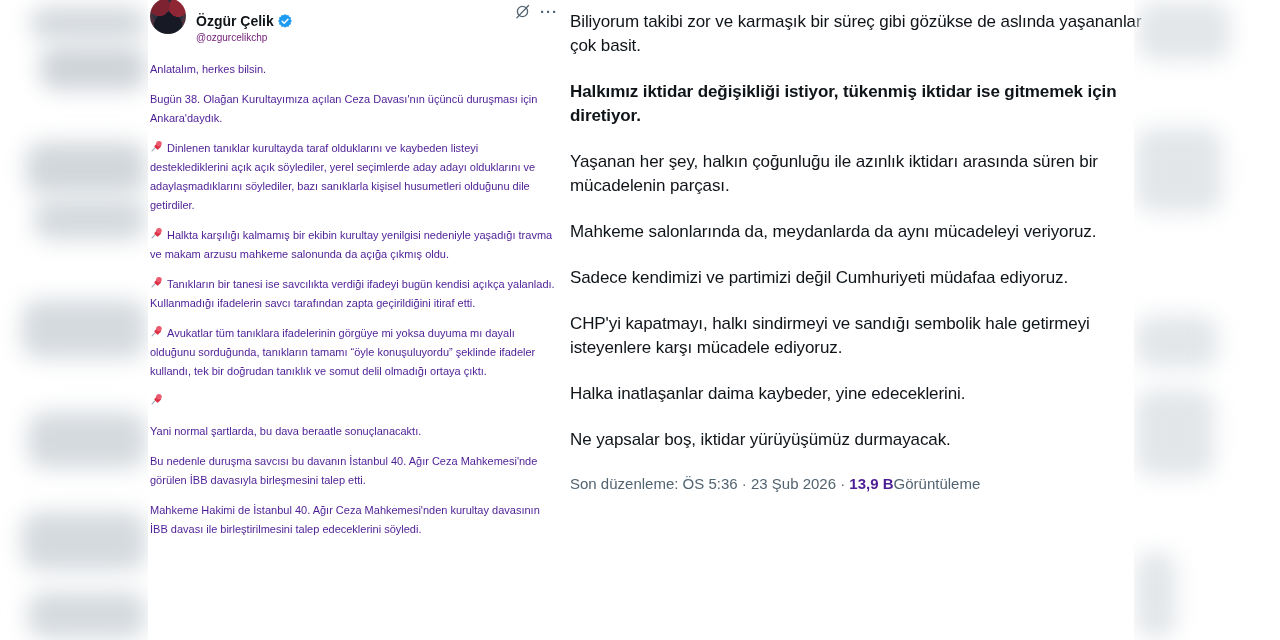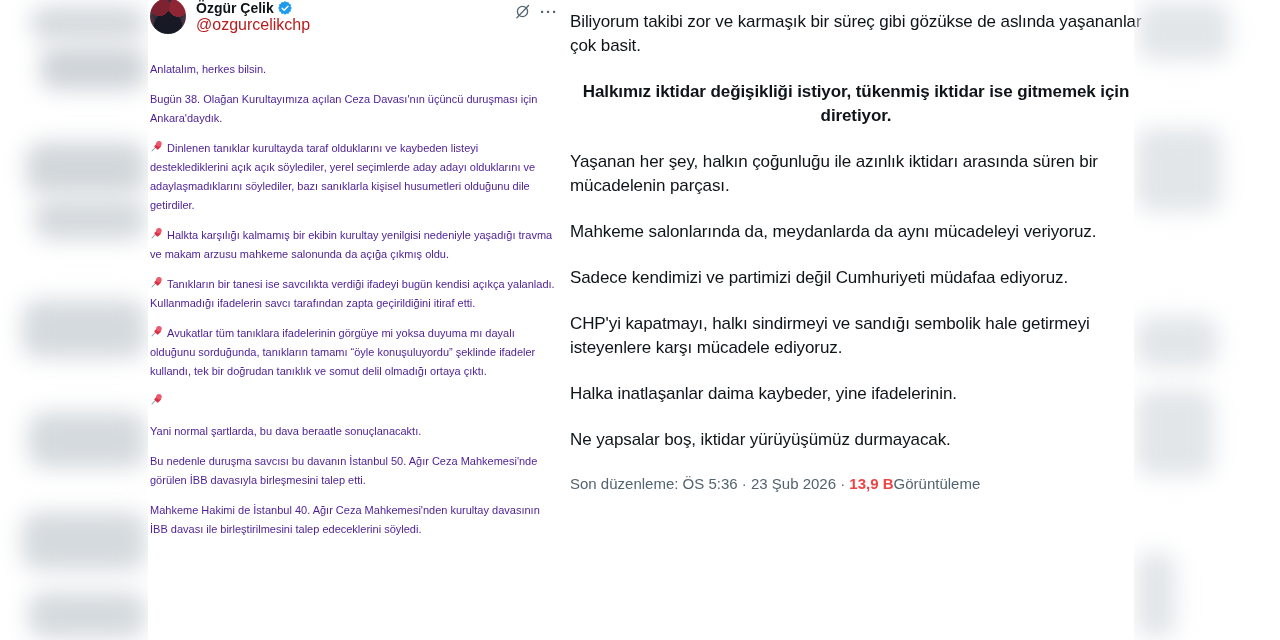--- a/index.html
+++ b/index.html
@@ -37,38 +37,38 @@
   .tweet-header{position:relative;height:40px;}
   .avatar{
     position:absolute;left:0;top:-2px;width:36px;height:36px;border-radius:50%;
     background:
       radial-gradient(circle at 26% 22%, #7c2230 0 26%, rgba(0,0,0,0) 27%),
       radial-gradient(circle at 78% 26%, #8e2633 0 24%, rgba(0,0,0,0) 25%),
       radial-gradient(circle at 50% 78%, #171a24 0 42%, rgba(0,0,0,0) 43%),
       radial-gradient(circle at 50% 40%, #2c3040 0 55%, rgba(0,0,0,0) 56%),
       #49303a;
   }
-  .id-block{margin-left:46px;padding-top:0;}
+  .id-block{margin-left:46px;padding-top:13px;}
   .name-row{display:flex;align-items:center;gap:3px;font-size:14px;font-weight:700;color:#0f1419;line-height:16px;}
   .badge{display:inline-flex;width:16px;height:16px;}
-  .handle{font-size:16px;color:#b91c1c;line-height:15px;margin-top:1px;}
+  .handle{font-size:10px;color:#701a75;line-height:15px;margin-top:1px;}
   .header-actions{position:absolute;right:0;top:3px;display:flex;align-items:center;gap:9px;color:#536471;}
   .grok-ic{display:inline-flex;width:17px;height:17px;}
   .more-btn{font-size:15px;font-weight:700;letter-spacing:1px;color:#536471;line-height:10px;cursor:pointer;}
 
   .tweet-body{margin-top:20px;font-size:11px;line-height:19px;color:#4c1d95;}
   .tweet-body p{margin:0 0 11px 0;}
   .pin-icon{display:inline-block;width:13px;height:13px;margin-right:4px;vertical-align:-1px;}
 
   
   .col-right{position:absolute;left:570px;top:0;width:572px;padding-top:10px;}
   .col-right p{font-size:17px;line-height:24px;color:#0f1419;margin:0 0 22px 0;letter-spacing:-0.1px;}
-  .col-right p.bold{font-weight:700;text-align:center;}
+  .col-right p.bold{font-weight:700;}
   .tweet-footer{font-size:15px;color:#536471;line-height:20px;}
-  .tweet-footer .views{font-weight:700;color:#ef4444;}
+  .tweet-footer .views{font-weight:700;color:#4c1d95;}
   .tweet-footer .views-label{}
 </style>
 </head>
 <body>
 
 <div class="canvas">
 
   <div class="blur-strip left">
     <div class="blob lb1"></div>
     <div class="blob lb2"></div>
@@ -127,34 +127,34 @@
               <line x1="2.5" y1="13.5" x2="7.5" y2="8.5" stroke="#99aab5" stroke-width="1.4" stroke-linecap="round"></line>
               <rect x="6.2" y="4.6" width="6.4" height="6.4" rx="1.2" transform="rotate(45 9.4 7.8)" fill="#dd2e44"></rect>
               <circle cx="11" cy="4.6" r="3.4" fill="#ea596e"></circle>
             </svg></span><span>Avukatlar tüm tanıklara ifadelerinin görgüye mi yoksa duyuma mı dayalı olduğunu sorduğunda, tanıkların tamamı “öyle konuşuluyordu” şeklinde ifadeler kullandı, tek bir doğrudan tanıklık ve somut delil olmadığı ortaya çıktı.</span></p>
         <p><span class="pin-icon"><svg viewBox="0 0 16 16" width="13" height="13" aria-hidden="true">
               <line x1="2.5" y1="13.5" x2="7.5" y2="8.5" stroke="#99aab5" stroke-width="1.4" stroke-linecap="round"></line>
               <rect x="6.2" y="4.6" width="6.4" height="6.4" rx="1.2" transform="rotate(45 9.4 7.8)" fill="#dd2e44"></rect>
               <circle cx="11" cy="4.6" r="3.4" fill="#ea596e"></circle>
             </svg></span></p>
         <p>Yani normal şartlarda, bu dava beraatle sonuçlanacaktı.</p>
-        <p>Bu nedenle duruşma savcısı bu davanın İstanbul 50. Ağır Ceza Mahkemesi'nde görülen İBB davasıyla birleşmesini talep etti.</p>
+        <p>Bu nedenle duruşma savcısı bu davanın İstanbul 40. Ağır Ceza Mahkemesi'nde görülen İBB davasıyla birleşmesini talep etti.</p>
         <p>Mahkeme Hakimi de İstanbul 40. Ağır Ceza Mahkemesi'nden kurultay davasının İBB davası ile birleştirilmesini talep edeceklerini söyledi.</p>
       </div>
   </div>
 
   <div class="col-right">
     <div id="right-paragraphs">
         <p>Biliyorum takibi zor ve karmaşık bir süreç gibi gözükse de aslında yaşananlar çok basit.</p>
         <p class="bold">Halkımız iktidar değişikliği istiyor, tükenmiş iktidar ise gitmemek için diretiyor.</p>
         <p>Yaşanan her şey, halkın çoğunluğu ile azınlık iktidarı arasında süren bir mücadelenin parçası.</p>
         <p>Mahkeme salonlarında da, meydanlarda da aynı mücadeleyi veriyoruz.</p>
         <p>Sadece kendimizi ve partimizi değil Cumhuriyeti müdafaa ediyoruz.</p>
         <p>CHP'yi kapatmayı, halkı sindirmeyi ve sandığı sembolik hale getirmeyi isteyenlere karşı mücadele ediyoruz.</p>
-        <p>Halka inatlaşanlar daima kaybeder, yine ifadelerinin.</p>
+        <p>Halka inatlaşanlar daima kaybeder, yine edeceklerini.</p>
         <p>Ne yapsalar boş, iktidar yürüyüşümüz durmayacak.</p>
       </div>
     <div class="tweet-footer">
       <span>Son düzenleme: ÖS 5:36 · 23 Şub 2026 · </span><span class="views">13,9 B</span><span class="views-label">Görüntüleme</span>
     </div>
   </div>
 
   <div class="blur-strip right">
     <div class="blob rb1"></div>
     <div class="blob rb2"></div>

